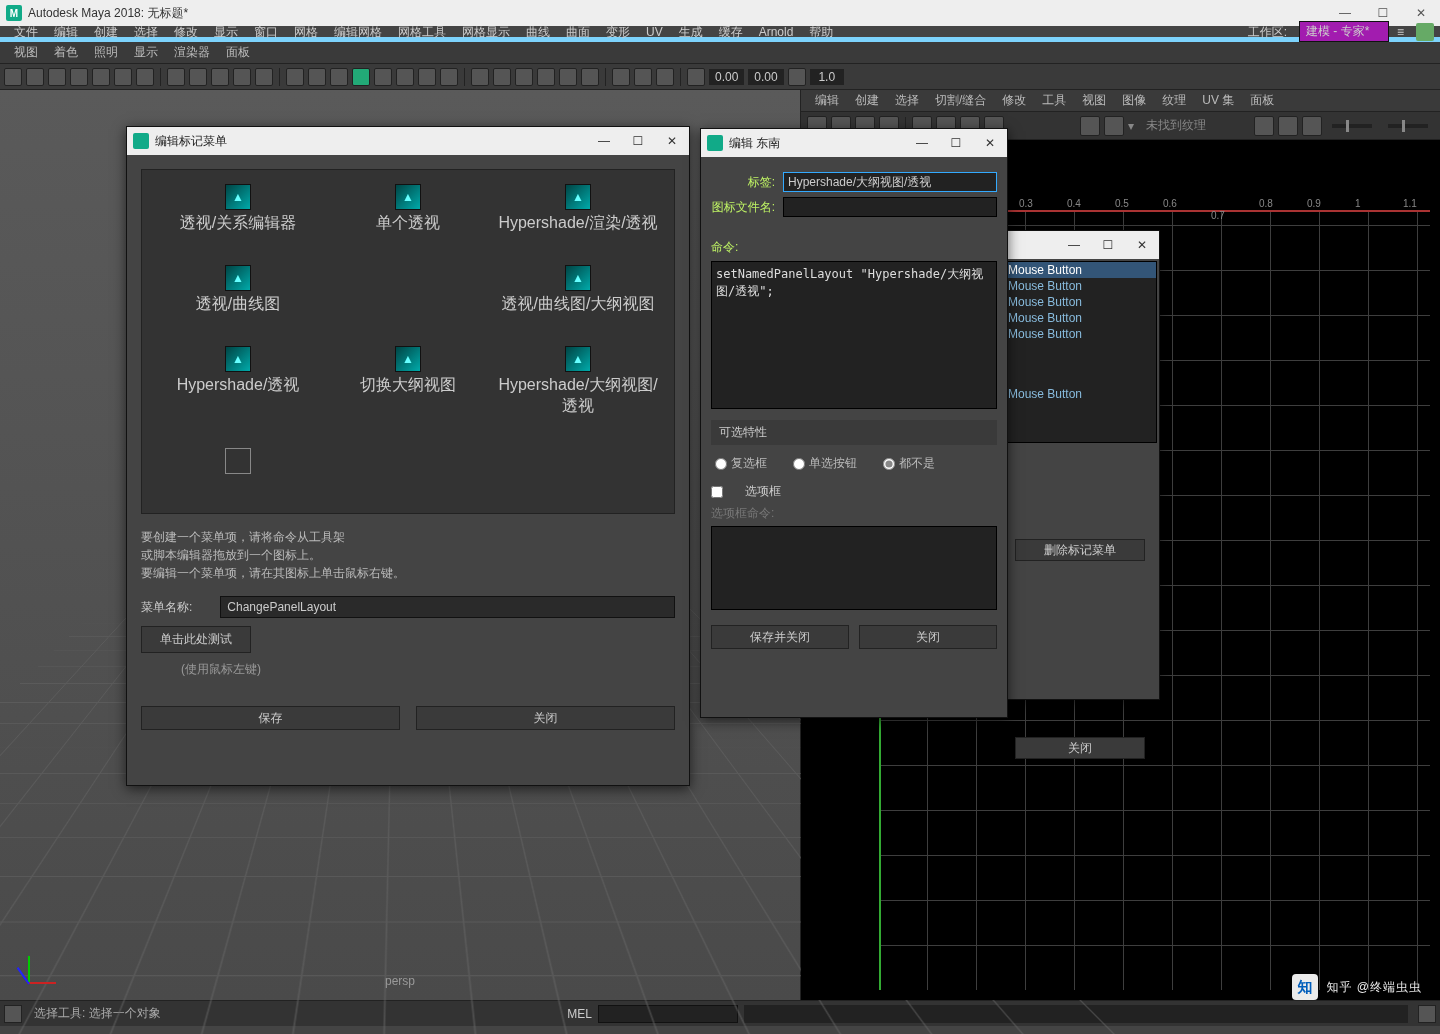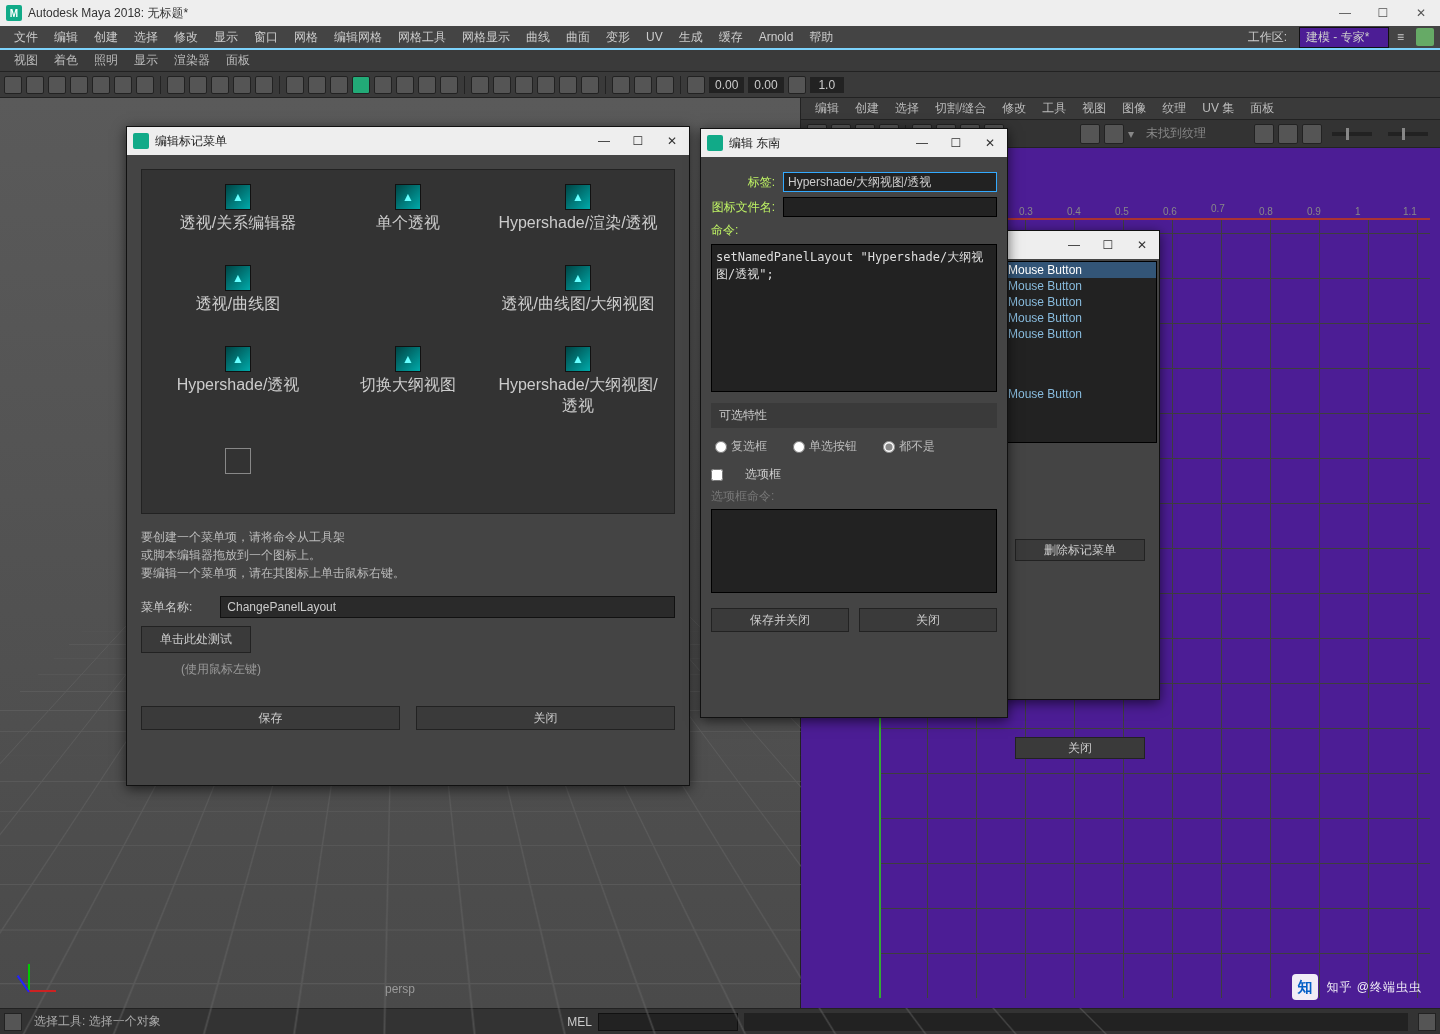--- a/index.html
+++ b/index.html
@@ -5,24 +5,24 @@
 * { margin:0; padding:0; box-sizing:border-box; font-family:"Microsoft YaHei",sans-serif; font-size:12px; }
 body { width:1440px; height:1034px; background:#444; color:#ccc; overflow:hidden; position:relative; }
 
 
 .titlebar { height:26px; background:#eee; color:#333; display:flex; align-items:center; padding-left:6px; }
 .titlebar .logo { width:16px; height:16px; background:#1a8; margin-right:6px; border-radius:2px; display:flex; align-items:center; justify-content:center; color:#fff; font-size:10px; font-weight:bold;}
 .titlebar .tbuttons { margin-left:auto; display:flex; }
 .titlebar .tbuttons span { width:38px; height:26px; display:flex; align-items:center; justify-content:center; color:#555; }
 
 
-.menubar { height:24px; background:#444; display:flex; align-items:center; padding:0 6px; border-bottom:2px solid #7dd3fc;}
+.menubar { height:16px; background:#444; display:flex; align-items:center; padding:0 6px; border-bottom:5px solid #7dd3fc;}
 .menubar span { padding:0 8px; color:#ccc; line-height:24px; }
 .menubar .ws { margin-left:auto; display:flex; align-items:center; gap:4px;}
-.menubar .wsfield { background:#4c1d95; border:1px solid #111; padding:1px 6px; min-width:90px;}
+.menubar .wsfield { background:#a21caf; border:1px solid #111; padding:1px 6px; min-width:90px;}
 .lockbox { width:18px; height:18px; background:#6a6; border-radius:2px; margin-left:4px;}
 
 
 .submenu { height:22px; background:#3a3a3a; display:flex; align-items:center; padding:0 6px; border-bottom:1px solid #222;}
 .submenu span { padding:0 8px; color:#bbb; }
 
 
 .tbar { height:26px; background:#3a3a3a; display:flex; align-items:center; padding:0 4px; gap:4px; border-bottom:1px solid #222;}
 .ticon { width:18px; height:18px; background:#555; border:1px solid #222; border-radius:2px; }
 .ticon.on { background:#2a7; }
@@ -53,21 +53,21 @@
 
 .rmenu { height:22px; background:#3a3a3a; display:flex; align-items:center; padding:0 6px; border-bottom:1px solid #222;}
 .rmenu span { padding:0 8px; color:#bbb; }
 .rtbar { height:28px; background:#333; display:flex; align-items:center; padding:0 6px; gap:4px; border-bottom:1px solid #222;}
 .rtbar .ticon{width:20px;height:20px;}
 .rtbar .txt { color:#888; margin-left:8px;}
 .slider{width:40px;height:4px;background:#222;margin:0 6px;position:relative;}
 .slider::after{content:"";position:absolute;top:-4px;left:14px;width:3px;height:12px;background:#888;}
 
 
-.uv{flex:1;position:relative;background:#4c1d95;text-align:center;}
+.uv{flex:1;position:relative;background:#000000;text-align:center;}
 .uv .redline{position:absolute;left:78px;right:10px;top:70px;height:2px;background:#a33;}
 .uv .greenline{position:absolute;top:0px;bottom:10px;left:78px;width:2px;background:#3a3; top:70px;}
 .uv .tick{position:absolute;color:#888;font-size:10px;}
 .uv .grid{position:absolute;left:78px;top:72px;right:10px;bottom:10px;
   background:repeating-linear-gradient(0deg,transparent 0 44px,#3e3e3e 44px 45px),
              repeating-linear-gradient(90deg,transparent 0 48px,#3e3e3e 48px 49px);}
 
 
 .status{height:26px;background:#333;display:flex;align-items:center;border-top:1px solid #222;}
 .status .sicon{width:18px;height:18px;margin:0 4px;background:#555;border:1px solid #222;}
@@ -270,21 +270,21 @@
       <div class="redline"></div>
       <div class="greenline"></div>
 
       <div class="tick" style="top:58px;left:74px;">0</div>
       <div class="tick" style="top:58px;left:122px;">0.1</div>
       <div class="tick" style="top:58px;left:170px;">0.2</div>
       <div class="tick" style="top:58px;left:218px;">0.3</div>
       <div class="tick" style="top:58px;left:266px;">0.4</div>
       <div class="tick" style="top:58px;left:314px;">0.5</div>
       <div class="tick" style="top:58px;left:362px;">0.6</div>
-      <div class="tick" style="top:55px;left:410px;">0.7</div>
+      <div class="tick" style="top:70px;left:410px;">0.7</div>
       <div class="tick" style="top:58px;left:458px;">0.8</div>
       <div class="tick" style="top:58px;left:506px;">0.9</div>
       <div class="tick" style="top:58px;left:554px;">1</div>
       <div class="tick" style="top:58px;left:602px;">1.1</div>
 
       <div class="tick" style="top:112px;left:56px;">0.1</div>
       <div class="tick" style="top:156px;left:56px;">0.2</div>
     </div>
   </div>
 </div>
@@ -410,21 +410,21 @@
   <div class="body">
     <div class="frow">
       <div class="flabel">标签:</div>
       <input type="text" style="border: 1px solid rgb(51, 170, 255);" value="Hypershade/大纲视图/透视">
     </div>
     <div class="frow">
       <div class="flabel">图标文件名:</div>
       <input type="text" style="">
     </div>
     <div class="frow">
-        <div class="flabel" style="width:auto;">命令:</div>
+        <div class="flabel" style="width:auto;margin-top:17px;">命令:</div>
       </div>
     <textarea style="">setNamedPanelLayout "Hypershade/大纲视图/透视";</textarea>
     <div class="sect">可选特性</div>
     <div class="radios">
       <label>
           <input type="radio" name="r" style=""> 
           <span>复选框</span>
         </label>
       <label>
           <input type="radio" name="r" style=""> 

